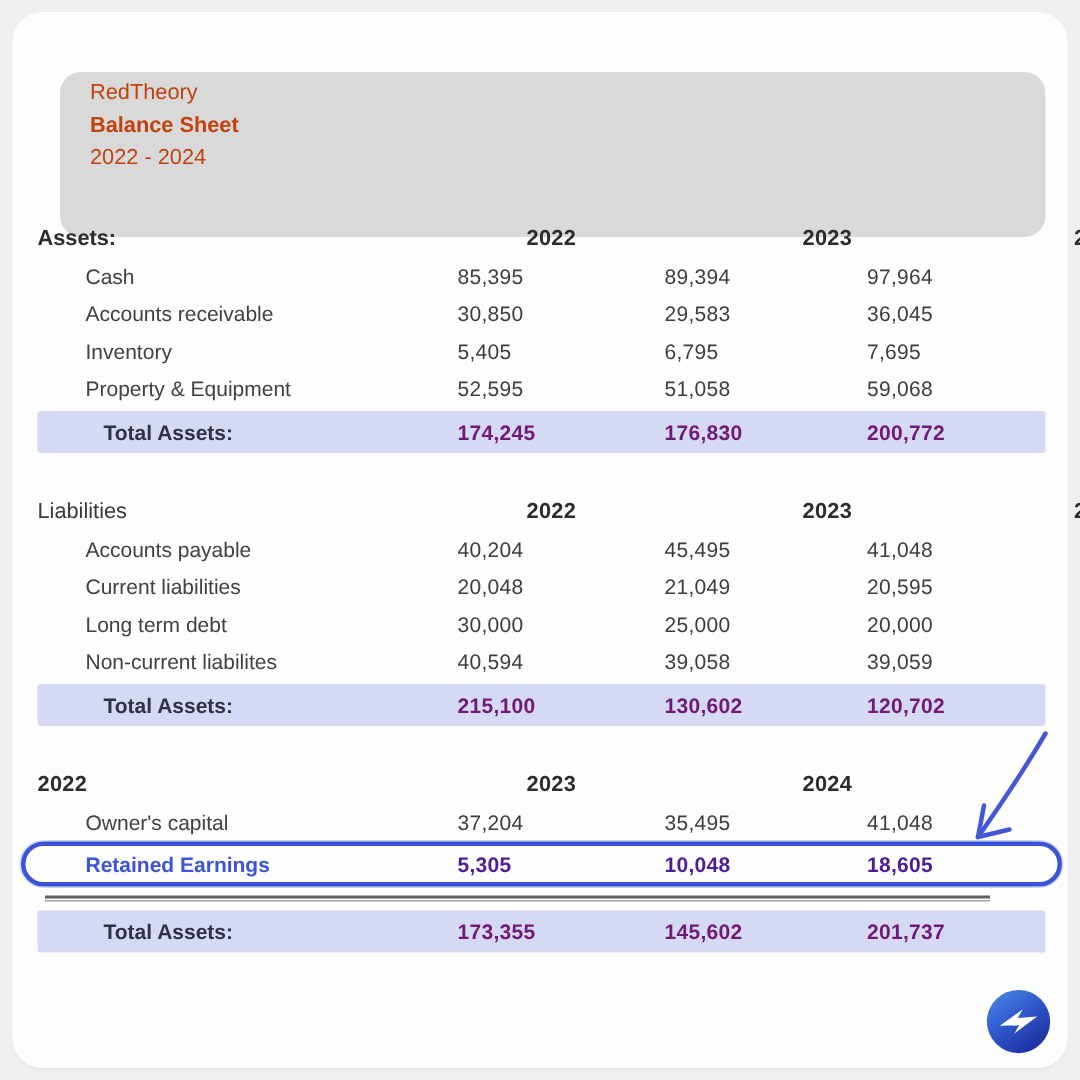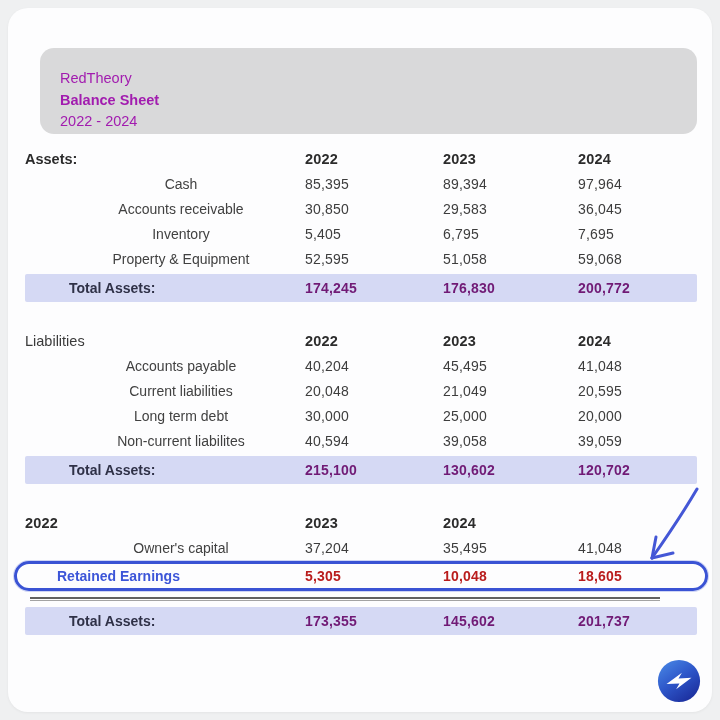--- a/index.html
+++ b/index.html
@@ -13,42 +13,42 @@
   .card {
     position: absolute;
     left: 8px; top: 8px; right: 8px; bottom: 8px;
     background: #fdfdfe;
     border-radius: 20px;
     box-shadow: 0 1px 3px rgba(0,0,0,0.05);
   }
   .header-box {
     position: absolute;
     left: 32px; top: 40px; right: 15px;
-    height: 86px;
+    height: 110px;
     background: #d9d9da;
     border-radius: 14px;
-    padding: 20px 0 0 20px;
-    color: #a21caf;
+    padding: 4px 0 0 20px;
+    color: #c2410c;
     font-size: 14.5px;
     line-height: 21.5px;
   }
   .header-box .bold { font-weight: 700; }
   .table {
     position: absolute;
     left: 17px; right: 15px; top: 139px;
   }
   .row {
     display: grid;
     grid-template-columns: 280px 138px 135px 1fr;
     align-items: center;
   }
-  .row.head { height: 24px; font-weight: 700; color: #2c2c2c; font-size: 14.5px; }
+  .row.head { height: 24px; font-weight: 700; color: #2c2c2c; font-size: 14.5px; gap: 46px; }
   .row.head.light .label { font-weight: 400; color: #3a3a3a; }
   .row.item { height: 25px; font-size: 14px; color: #414141; }
-  .row.item .label { padding-left: 32px; text-align: center; }
+  .row.item .label { padding-left: 32px; }
   .cell.num { font-size: 14px; color: #3d3d3d; letter-spacing: 0.2px; }
   .row.head .cell.num { font-weight: 700; color: #2c2c2c; font-size: 14.5px; }
   .row.band {
     height: 28px;
     margin-top: 3px;
     background: #d5d9f4;
     border-radius: 2px;
     font-weight: 700;
   }
   .row.band .label { padding-left: 44px; color: #2f3147; font-size: 14px; }
@@ -58,21 +58,21 @@
   .row.pill {
     height: 30px;
     margin: 1px -11px 4px -11px;
     padding: 0 8px;
     border: 3px solid #3a53d4;
     border-radius: 17px;
     box-shadow: 0 0 0 1px rgba(70,95,220,0.25);
     background: transparent;
   }
   .row.pill .label { padding-left: 32px; font-weight: 700; color: #3c55d8; font-size: 14px; }
-  .row.pill .cell.num { font-weight: 700; color: #b91c1c; }
+  .row.pill .cell.num { font-weight: 700; color: #4c1d95; }
   .double-rule {
     margin: 6px 0 5px 5px;
     width: 630px;
     height: 4px;
     border-top: 2px solid #616161;
     border-bottom: 1px solid #a3a3a3;
   }
   .row.tse { height: 25px; font-size: 14px; color: #414141; }
   .row.tse .label { padding-left: 32px; }
   .annotation-arrow {

